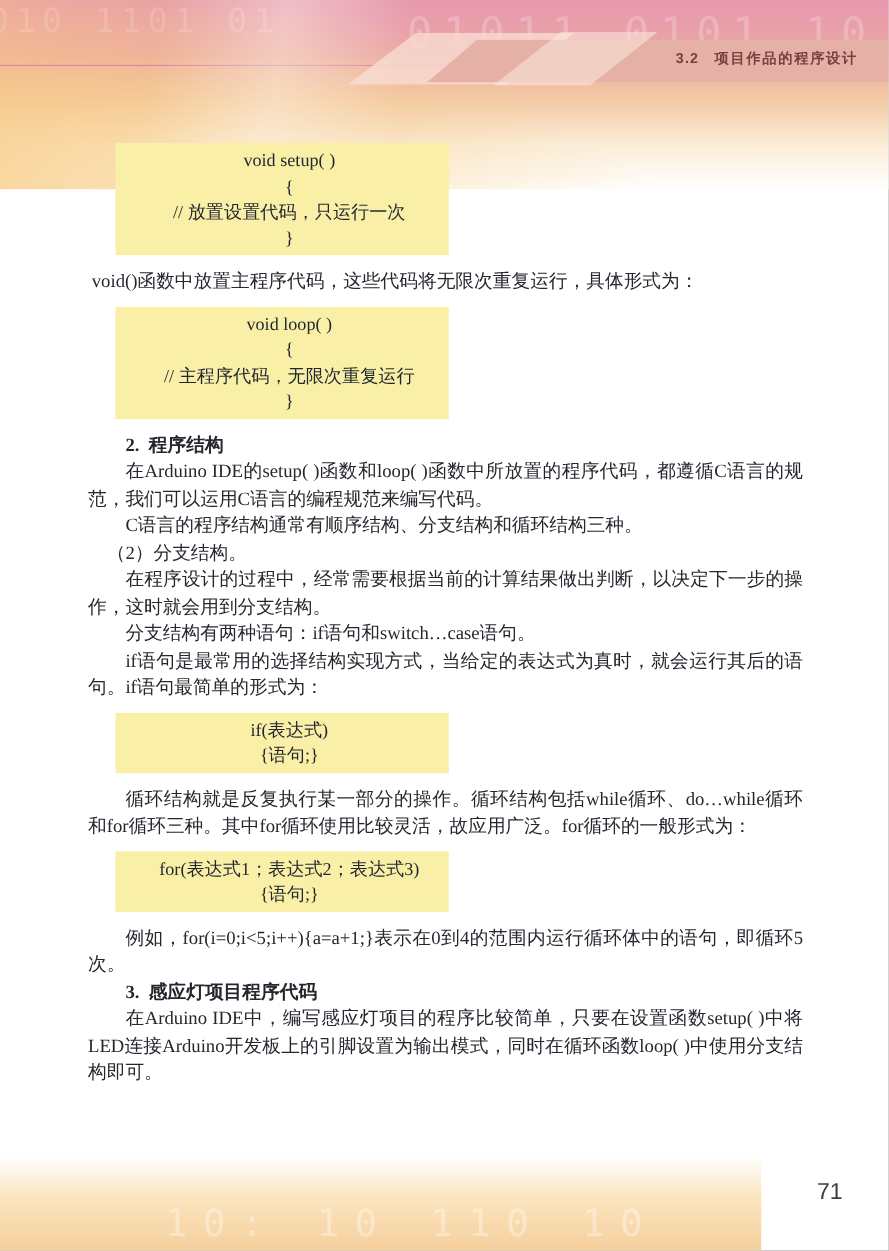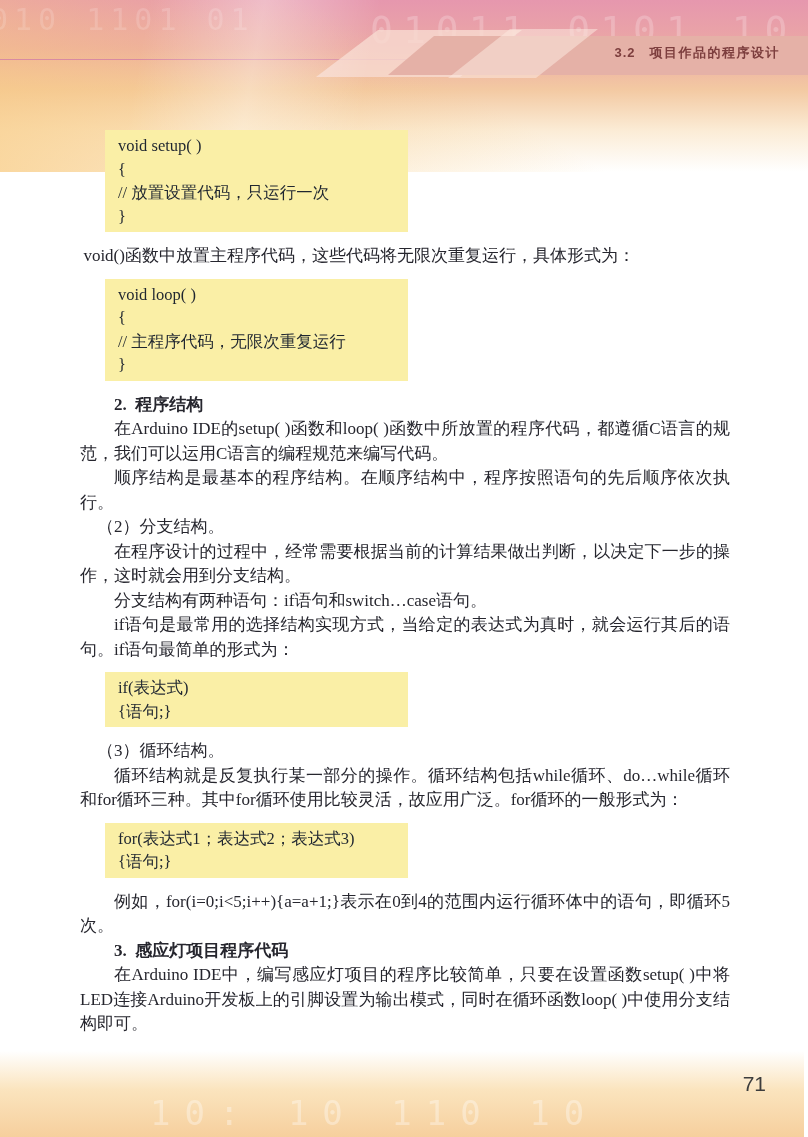--- a/index.html
+++ b/index.html
@@ -66,26 +66,26 @@
     position:absolute;top:120px;left:80px;width:650px;
     font-size:17px;line-height:24.5px;text-align:justify;
   }
   .main p{margin:0;text-indent:2em;}
   .main p.paren{text-indent:1em;}
   .main p.flush{text-indent:0.2em;}
   .main .hd{margin:0;font-weight:bold;text-indent:2em;}
   .code{
     background:#faefa6;width:290px;margin:10px 0 12px 25px;
     padding:4px 0 4px 13px;font-size:16.5px;line-height:23.5px;
-    color:#1f2630;text-align:left;
+    color:#1f2630;text-align:center;
   }
   .code div{white-space:pre;}
   
   .ftr{
-    position:absolute;bottom:0;left:0;width:804px;height:86px;
+    position:absolute;bottom:0;left:0;width:692px;height:86px;
     background:linear-gradient(180deg,rgba(250,224,180,0) 0%,rgba(249,219,168,.75) 45%,#f6cf9d 100%);
   }
   .ftr-binary{
     position:absolute;bottom:4px;left:150px;width:620px;
     font-family:"DejaVu Sans Mono",monospace;font-size:34px;letter-spacing:14px;
     color:rgba(255,255,255,.35);white-space:nowrap;overflow:hidden;
   }
   .pageno{
     position:absolute;top:1072px;right:42px;
     font-family:"Liberation Sans","DejaVu Sans",sans-serif;
@@ -122,32 +122,31 @@
 
     <div class="code">
       <div>void loop( )</div>
       <div>{</div>
       <div>// 主程序代码，无限次重复运行</div>
       <div>}</div>
     </div>
 
     <p class="hd">2.&nbsp;&nbsp;程序结构</p>
     <p>在Arduino IDE的setup( )函数和loop( )函数中所放置的程序代码，都遵循C语言的规范，我们可以运用C语言的编程规范来编写代码。</p>
-    <p>顺序结构是最基本的程序结构。在顺序结构中，程序按照语句的先后顺序依次执行。</p>
+    <p>C语言的程序结构通常有顺序结构、分支结构和循环结构三种。</p>
     <p class="paren">（2）分支结构。</p>
     <p>在程序设计的过程中，经常需要根据当前的计算结果做出判断，以决定下一步的操作，这时就会用到分支结构。</p>
     <p>分支结构有两种语句：if语句和switch…case语句。</p>
     <p>if语句是最常用的选择结构实现方式，当给定的表达式为真时，就会运行其后的语句。if语句最简单的形式为：</p>
 
     <div class="code">
       <div>if(表达式)</div>
       <div>{语句;}</div>
     </div>
 
-    <p class="paren">（3）循环结构。</p>
     <p>循环结构就是反复执行某一部分的操作。循环结构包括while循环、do…while循环和for循环三种。其中for循环使用比较灵活，故应用广泛。for循环的一般形式为：</p>
 
     <div class="code">
       <div>for(表达式1；表达式2；表达式3)</div>
       <div>{语句;}</div>
     </div>
 
     <p>例如，for(i=0;i&lt;5;i++){a=a+1;}表示在0到4的范围内运行循环体中的语句，即循环5次。</p>
     <p class="hd">3.&nbsp;&nbsp;感应灯项目程序代码</p>
     <p>在Arduino IDE中，编写感应灯项目的程序比较简单，只要在设置函数setup( )中将LED连接Arduino开发板上的引脚设置为输出模式，同时在循环函数loop( )中使用分支结构即可。</p>

